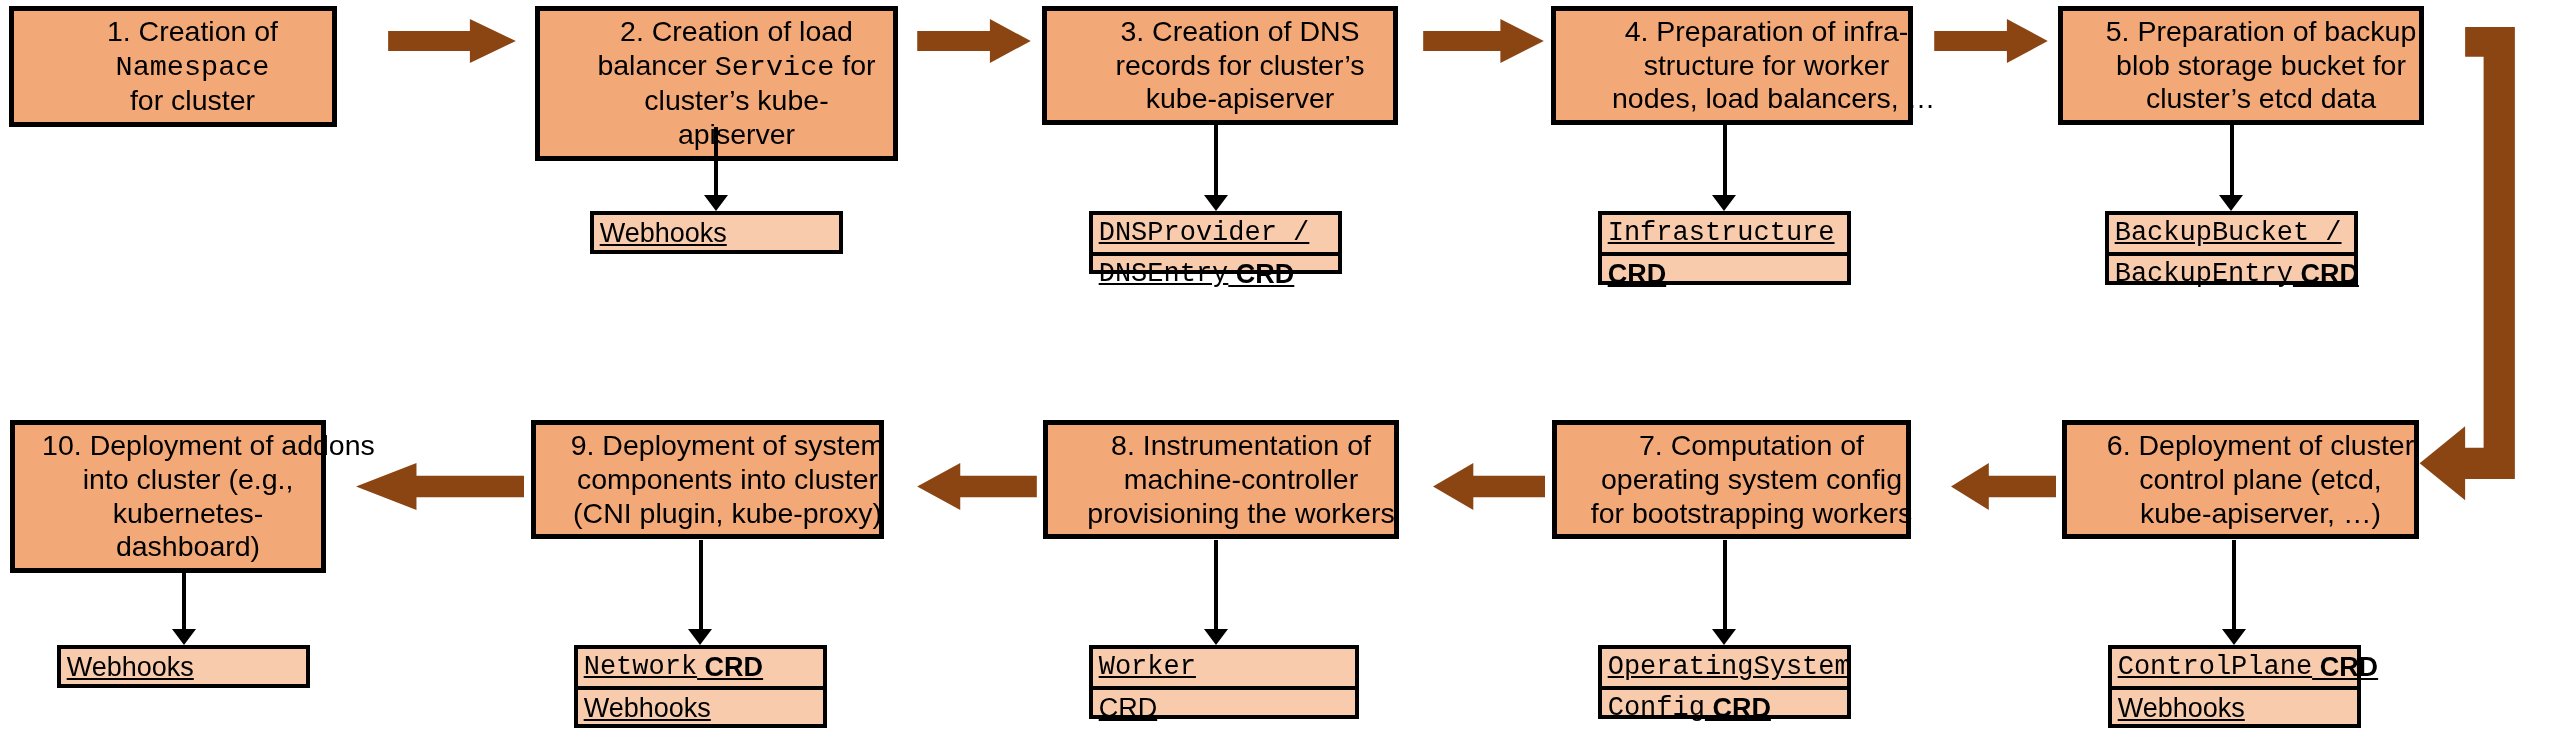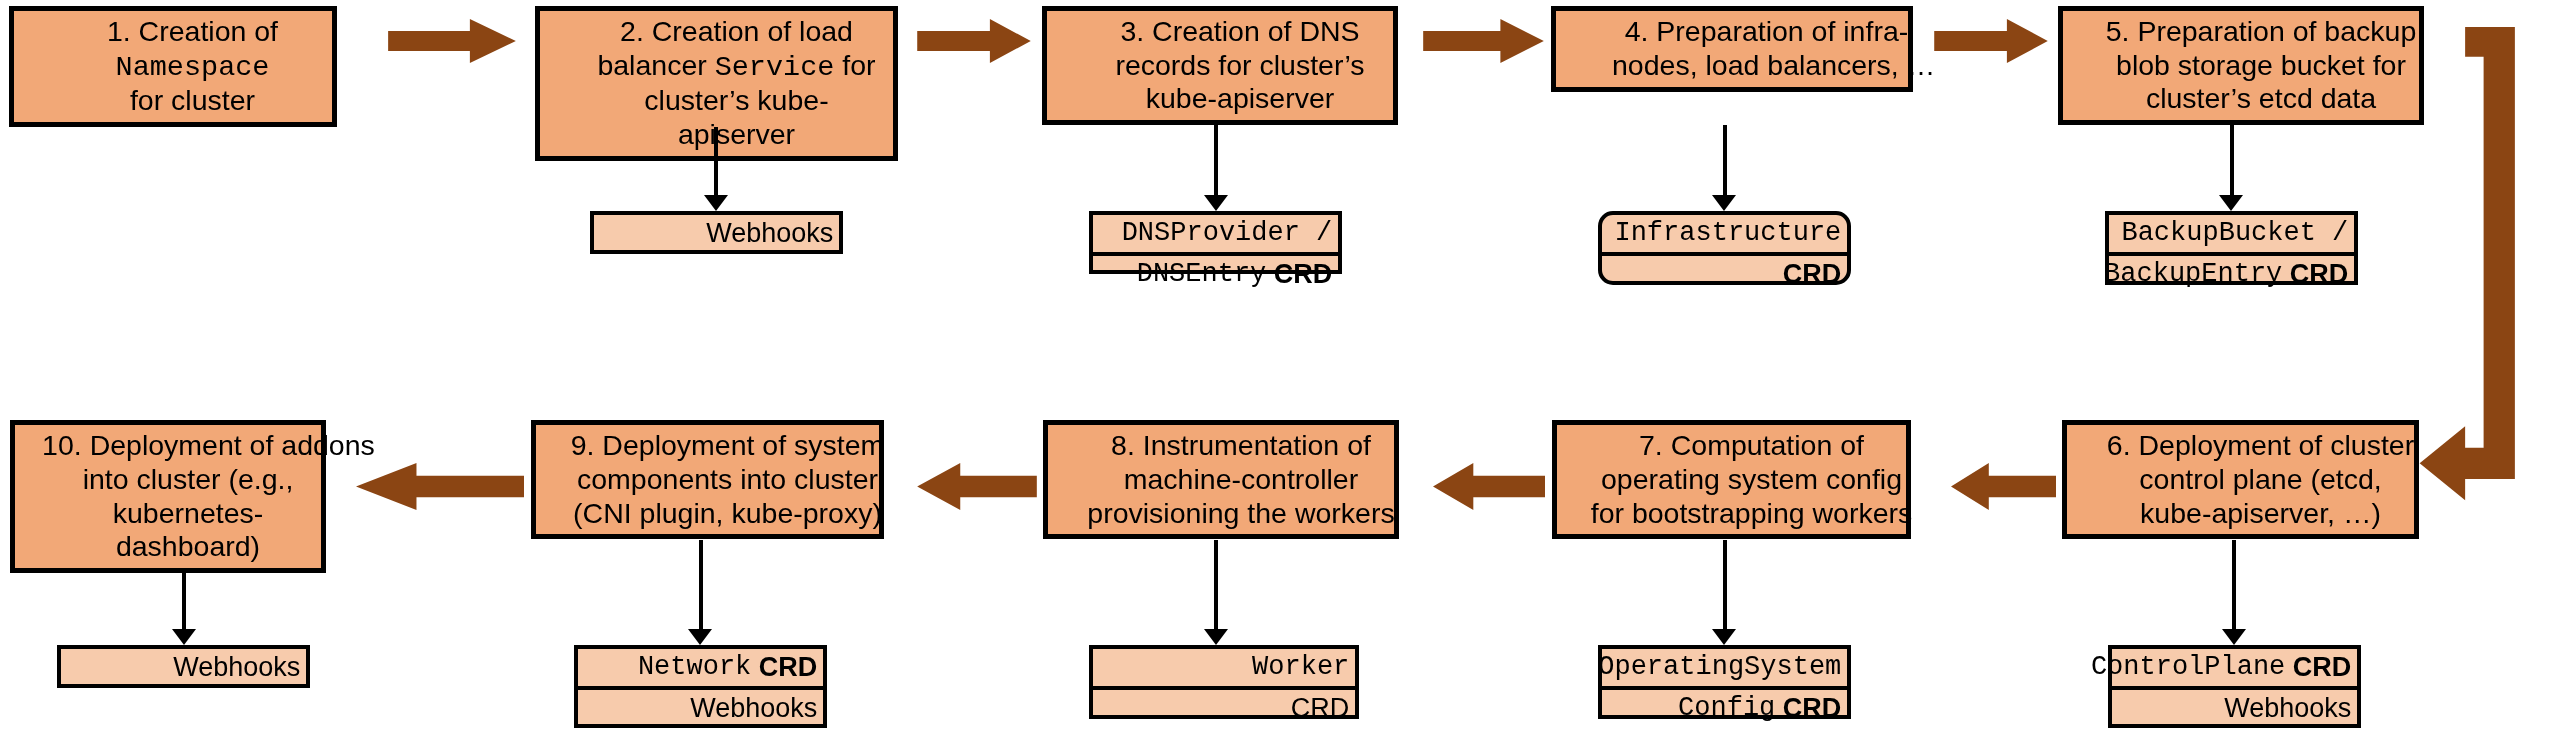--- a/index.html
+++ b/index.html
@@ -30,22 +30,22 @@
     position:absolute;
     background:#f7cbac;
     border:4.3px solid #000000;
     box-sizing:border-box;
     display:flex;flex-direction:column;
     text-align:center;
     color:#000000;
   }
   .art .cell{
     flex:1 1 auto;
-    display:flex;align-items:center;justify-content:flex-end;
-    font-size:27px;line-height:1.2;padding:2.1px 5.7px;
+    display:flex;align-items:center;justify-content:flex-start;
+    font-size:27px;line-height:1.2;padding:2.1px 5.7px;text-decoration:underline;
   }
   .art .cell + .cell{border-top:4.3px solid #000000;}
   .mono{font-family:"Liberation Mono", monospace;}
   .bold{font-weight:bold;}
 
   
   .vline{position:absolute;background:#000000;width:3.6px;}
   .vhead{
     position:absolute;width:0;height:0;
     border-left:12px solid transparent;
@@ -85,20 +85,21 @@
       <div class="t">
         <div><span class="">3.&nbsp;Creation&nbsp;of&nbsp;DNS</span></div>
         <div><span class="">records&nbsp;for&nbsp;cluster’s</span></div>
         <div><span class="">kube-apiserver</span></div>
       </div>
     </div>
 
   <div class="step" style="left: 1551px; top: 5.7px; width: 362px; height: auto; min-height: 58px; padding-left: 36px;">
       <div class="t">
         <div><span class="">4.&nbsp;Preparation&nbsp;of&nbsp;infra-</span></div>
+        <div><span class="">structure&nbsp;for&nbsp;worker</span></div>
         <div><span class="">nodes,&nbsp;load&nbsp;balancers,&nbsp;…</span></div>
       </div>
     </div>
 
   <div class="step" style="left: 2058px; top: 5.7px; width: 366px; height: auto; min-height: 58px;">
       <div class="t">
         <div><span class="">5.&nbsp;Preparation&nbsp;of&nbsp;backup</span></div>
         <div><span class="">blob&nbsp;storage&nbsp;bucket&nbsp;for</span></div>
         <div><span class="">cluster’s&nbsp;etcd&nbsp;data</span></div>
       </div>
@@ -111,21 +112,21 @@
     </div>
   <div class="art" style="left: 1089px; top: 211px; width: 253px; height: 63px;">
       <div class="cell">
         <span class="mono">DNSProvider&nbsp;/</span>
       </div>
       <div class="cell">
         <span class="mono">DNSEntry</span>
         <span class="bold">&nbsp;CRD</span>
       </div>
     </div>
-  <div class="art" style="left: 1598px; top: 211px; width: 253px; height: 74px; border-radius: 15px;">
+  <div class="art" style="left: 1598px; top: 211px; width: 253px; height: 74px;">
       <div class="cell">
         <span class="mono">Infrastructure</span>
       </div>
       <div class="cell">
         <span class="bold">CRD</span>
       </div>
     </div>
   <div class="art" style="left: 2105px; top: 211px; width: 253px; height: 74px;">
       <div class="cell">
         <span class="mono">BackupBucket&nbsp;/</span>

